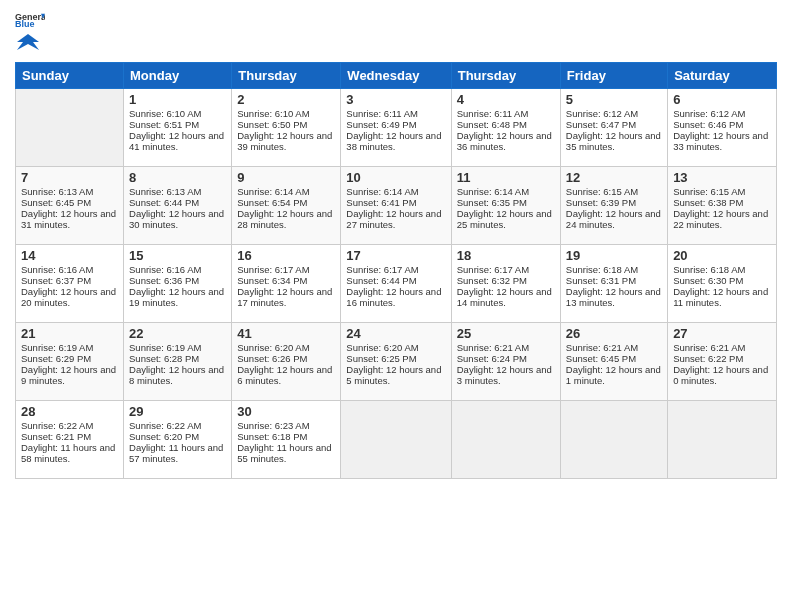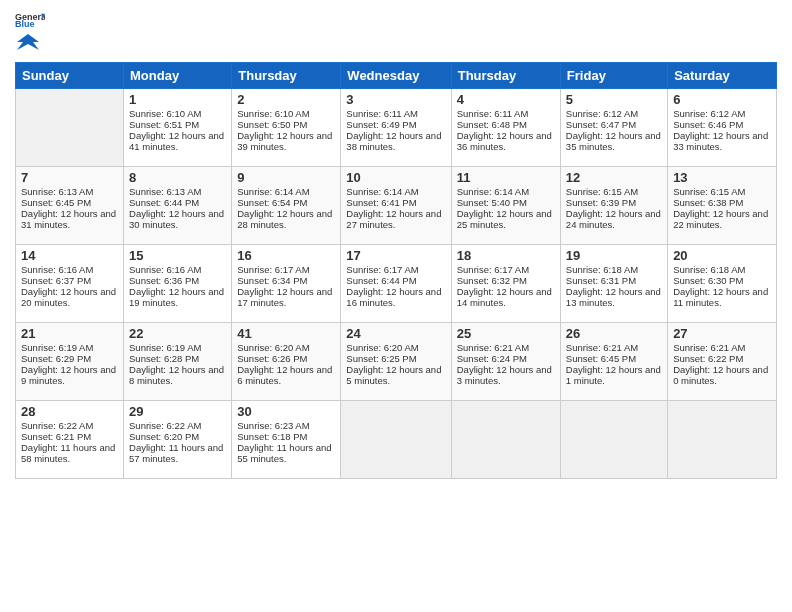--- a/index.html
+++ b/index.html
@@ -129,21 +129,21 @@
           <td><span class="day-num">3</span><span>Sunrise: 6:11 AM</span><br><span>Sunset: 6:49 PM</span><br><span>Daylight: 12 hours and 38 minutes.</span></td>
           <td><span class="day-num">4</span><span>Sunrise: 6:11 AM</span><br><span>Sunset: 6:48 PM</span><br><span>Daylight: 12 hours and 36 minutes.</span></td>
           <td><span class="day-num">5</span><span>Sunrise: 6:12 AM</span><br><span>Sunset: 6:47 PM</span><br><span>Daylight: 12 hours and 35 minutes.</span></td>
           <td><span class="day-num">6</span><span>Sunrise: 6:12 AM</span><br><span>Sunset: 6:46 PM</span><br><span>Daylight: 12 hours and 33 minutes.</span></td>
         </tr>
         <tr class="row-alt">
           <td><span class="day-num">7</span><span>Sunrise: 6:13 AM</span><br><span>Sunset: 6:45 PM</span><br><span>Daylight: 12 hours and 31 minutes.</span></td>
           <td><span class="day-num">8</span><span>Sunrise: 6:13 AM</span><br><span>Sunset: 6:44 PM</span><br><span>Daylight: 12 hours and 30 minutes.</span></td>
           <td><span class="day-num">9</span><span>Sunrise: 6:14 AM</span><br><span>Sunset: 6:54 PM</span><br><span>Daylight: 12 hours and 28 minutes.</span></td>
           <td><span class="day-num">10</span><span>Sunrise: 6:14 AM</span><br><span>Sunset: 6:41 PM</span><br><span>Daylight: 12 hours and 27 minutes.</span></td>
-          <td><span class="day-num">11</span><span>Sunrise: 6:14 AM</span><br><span>Sunset: 5:40 PM</span><br><span>Daylight: 12 hours and 25 minutes.</span></td>
+          <td><span class="day-num">11</span><span>Sunrise: 6:14 AM</span><br><span>Sunset: 6:35 PM</span><br><span>Daylight: 12 hours and 25 minutes.</span></td>
           <td><span class="day-num">12</span><span>Sunrise: 6:15 AM</span><br><span>Sunset: 6:39 PM</span><br><span>Daylight: 12 hours and 24 minutes.</span></td>
           <td><span class="day-num">13</span><span>Sunrise: 6:15 AM</span><br><span>Sunset: 6:38 PM</span><br><span>Daylight: 12 hours and 22 minutes.</span></td>
         </tr>
         <tr>
           <td><span class="day-num">14</span><span>Sunrise: 6:16 AM</span><br><span>Sunset: 6:37 PM</span><br><span>Daylight: 12 hours and 20 minutes.</span></td>
           <td><span class="day-num">15</span><span>Sunrise: 6:16 AM</span><br><span>Sunset: 6:36 PM</span><br><span>Daylight: 12 hours and 19 minutes.</span></td>
           <td><span class="day-num">16</span><span>Sunrise: 6:17 AM</span><br><span>Sunset: 6:34 PM</span><br><span>Daylight: 12 hours and 17 minutes.</span></td>
           <td><span class="day-num">17</span><span>Sunrise: 6:17 AM</span><br><span>Sunset: 6:44 PM</span><br><span>Daylight: 12 hours and 16 minutes.</span></td>
           <td><span class="day-num">18</span><span>Sunrise: 6:17 AM</span><br><span>Sunset: 6:32 PM</span><br><span>Daylight: 12 hours and 14 minutes.</span></td>
           <td><span class="day-num">19</span><span>Sunrise: 6:18 AM</span><br><span>Sunset: 6:31 PM</span><br><span>Daylight: 12 hours and 13 minutes.</span></td>

